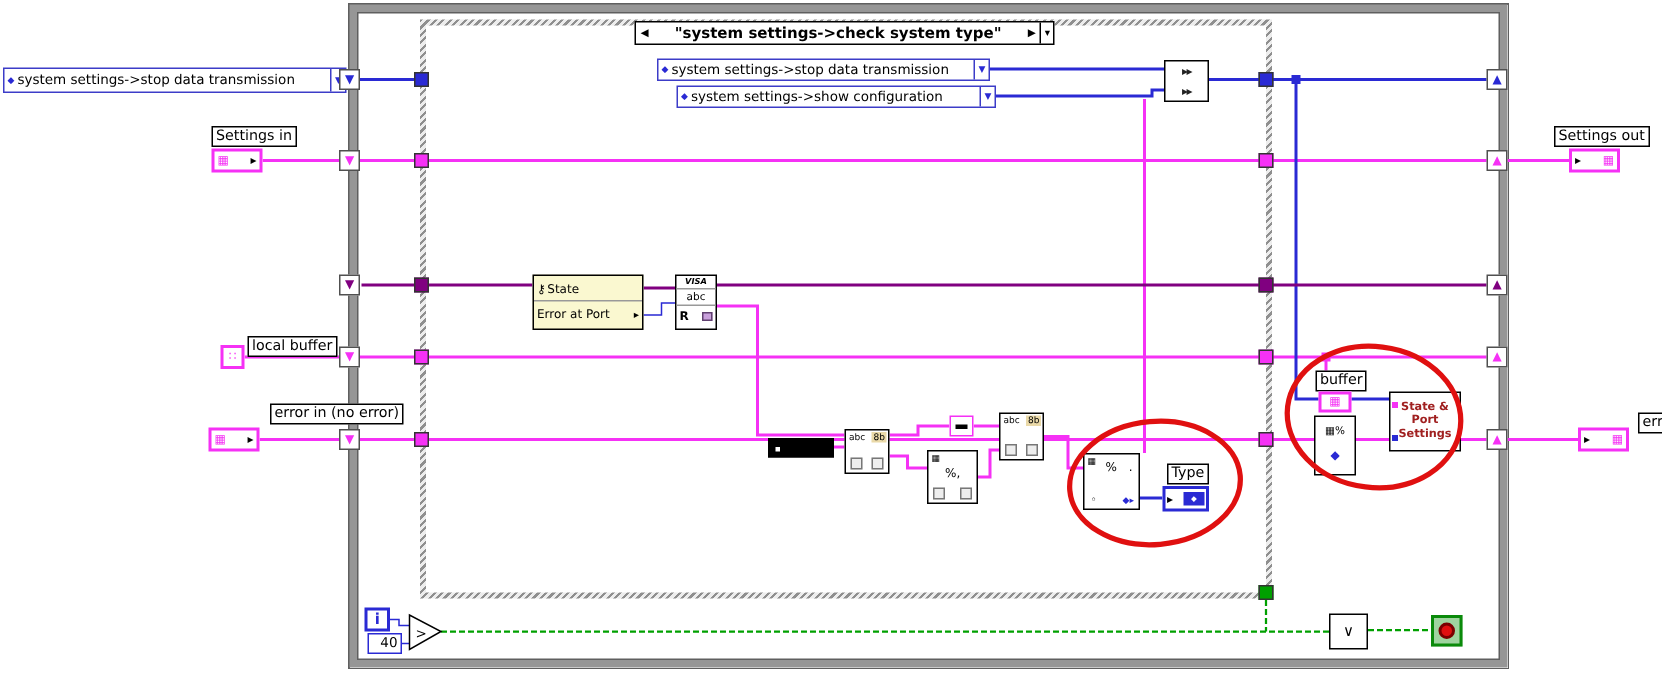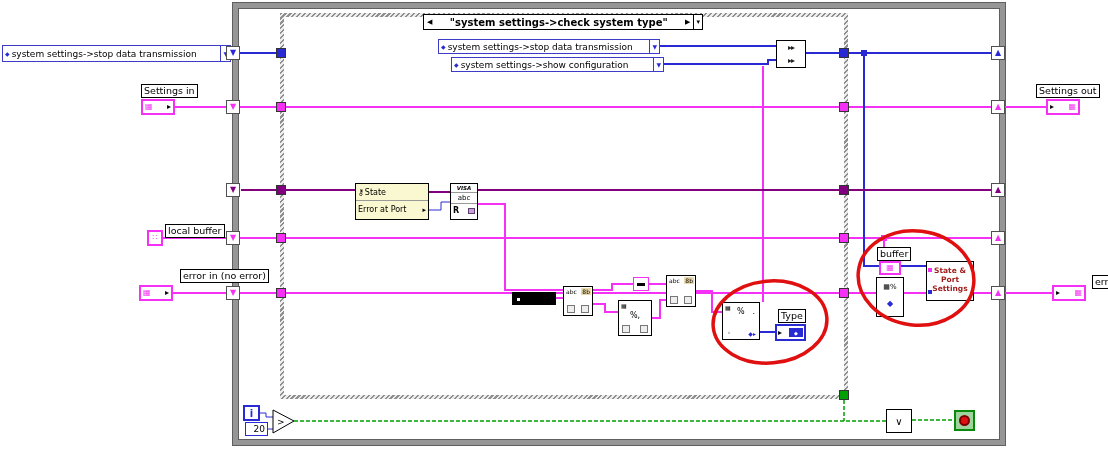--- a/index.html
+++ b/index.html
@@ -223,21 +223,21 @@
     <div class="hl">Port</div>
     <div class="hl">Settings</div>
     <span class="hsq" style="background:#F531F5;left:1px;top:6px;"></span>
     <span class="hsq" style="background:#2A2AD4;left:1px;bottom:6px;"></span>
   </div>
 
   <div class="node" style="left:243px;top:405px;width:17px;height:16px;border:2px solid #2A2AD4;display:flex;align-items:center;justify-content:center;">
     <span style="color:#2A2AD4;font-weight:bold;font-size:10px;">i</span>
   </div>
   <div class="node" style="left:245px;top:422px;width:23px;height:14px;border-color:#2A2AD4;display:flex;align-items:center;justify-content:flex-end;padding-right:2px;">
-    <span style="font-size:9px;">20</span>
+    <span style="font-size:9px;">40</span>
   </div>
   <div class="node" style="left:886px;top:409px;width:26px;height:24px;display:flex;align-items:center;justify-content:center;">
     <span style="font-size:10px;">∨</span>
   </div>
   <div class="node" style="left:954px;top:410px;width:21px;height:21px;border:2px solid #0A8A0A;background:#9FD49F;display:flex;align-items:center;justify-content:center;">
     <span style="width:11px;height:11px;border-radius:50%;background:#E01010;border:2px solid #7A0000;"></span>
   </div>
 
   <div class="sr" style="left:226px;top:46px;">
       <span class="t-blue">▼</span>

